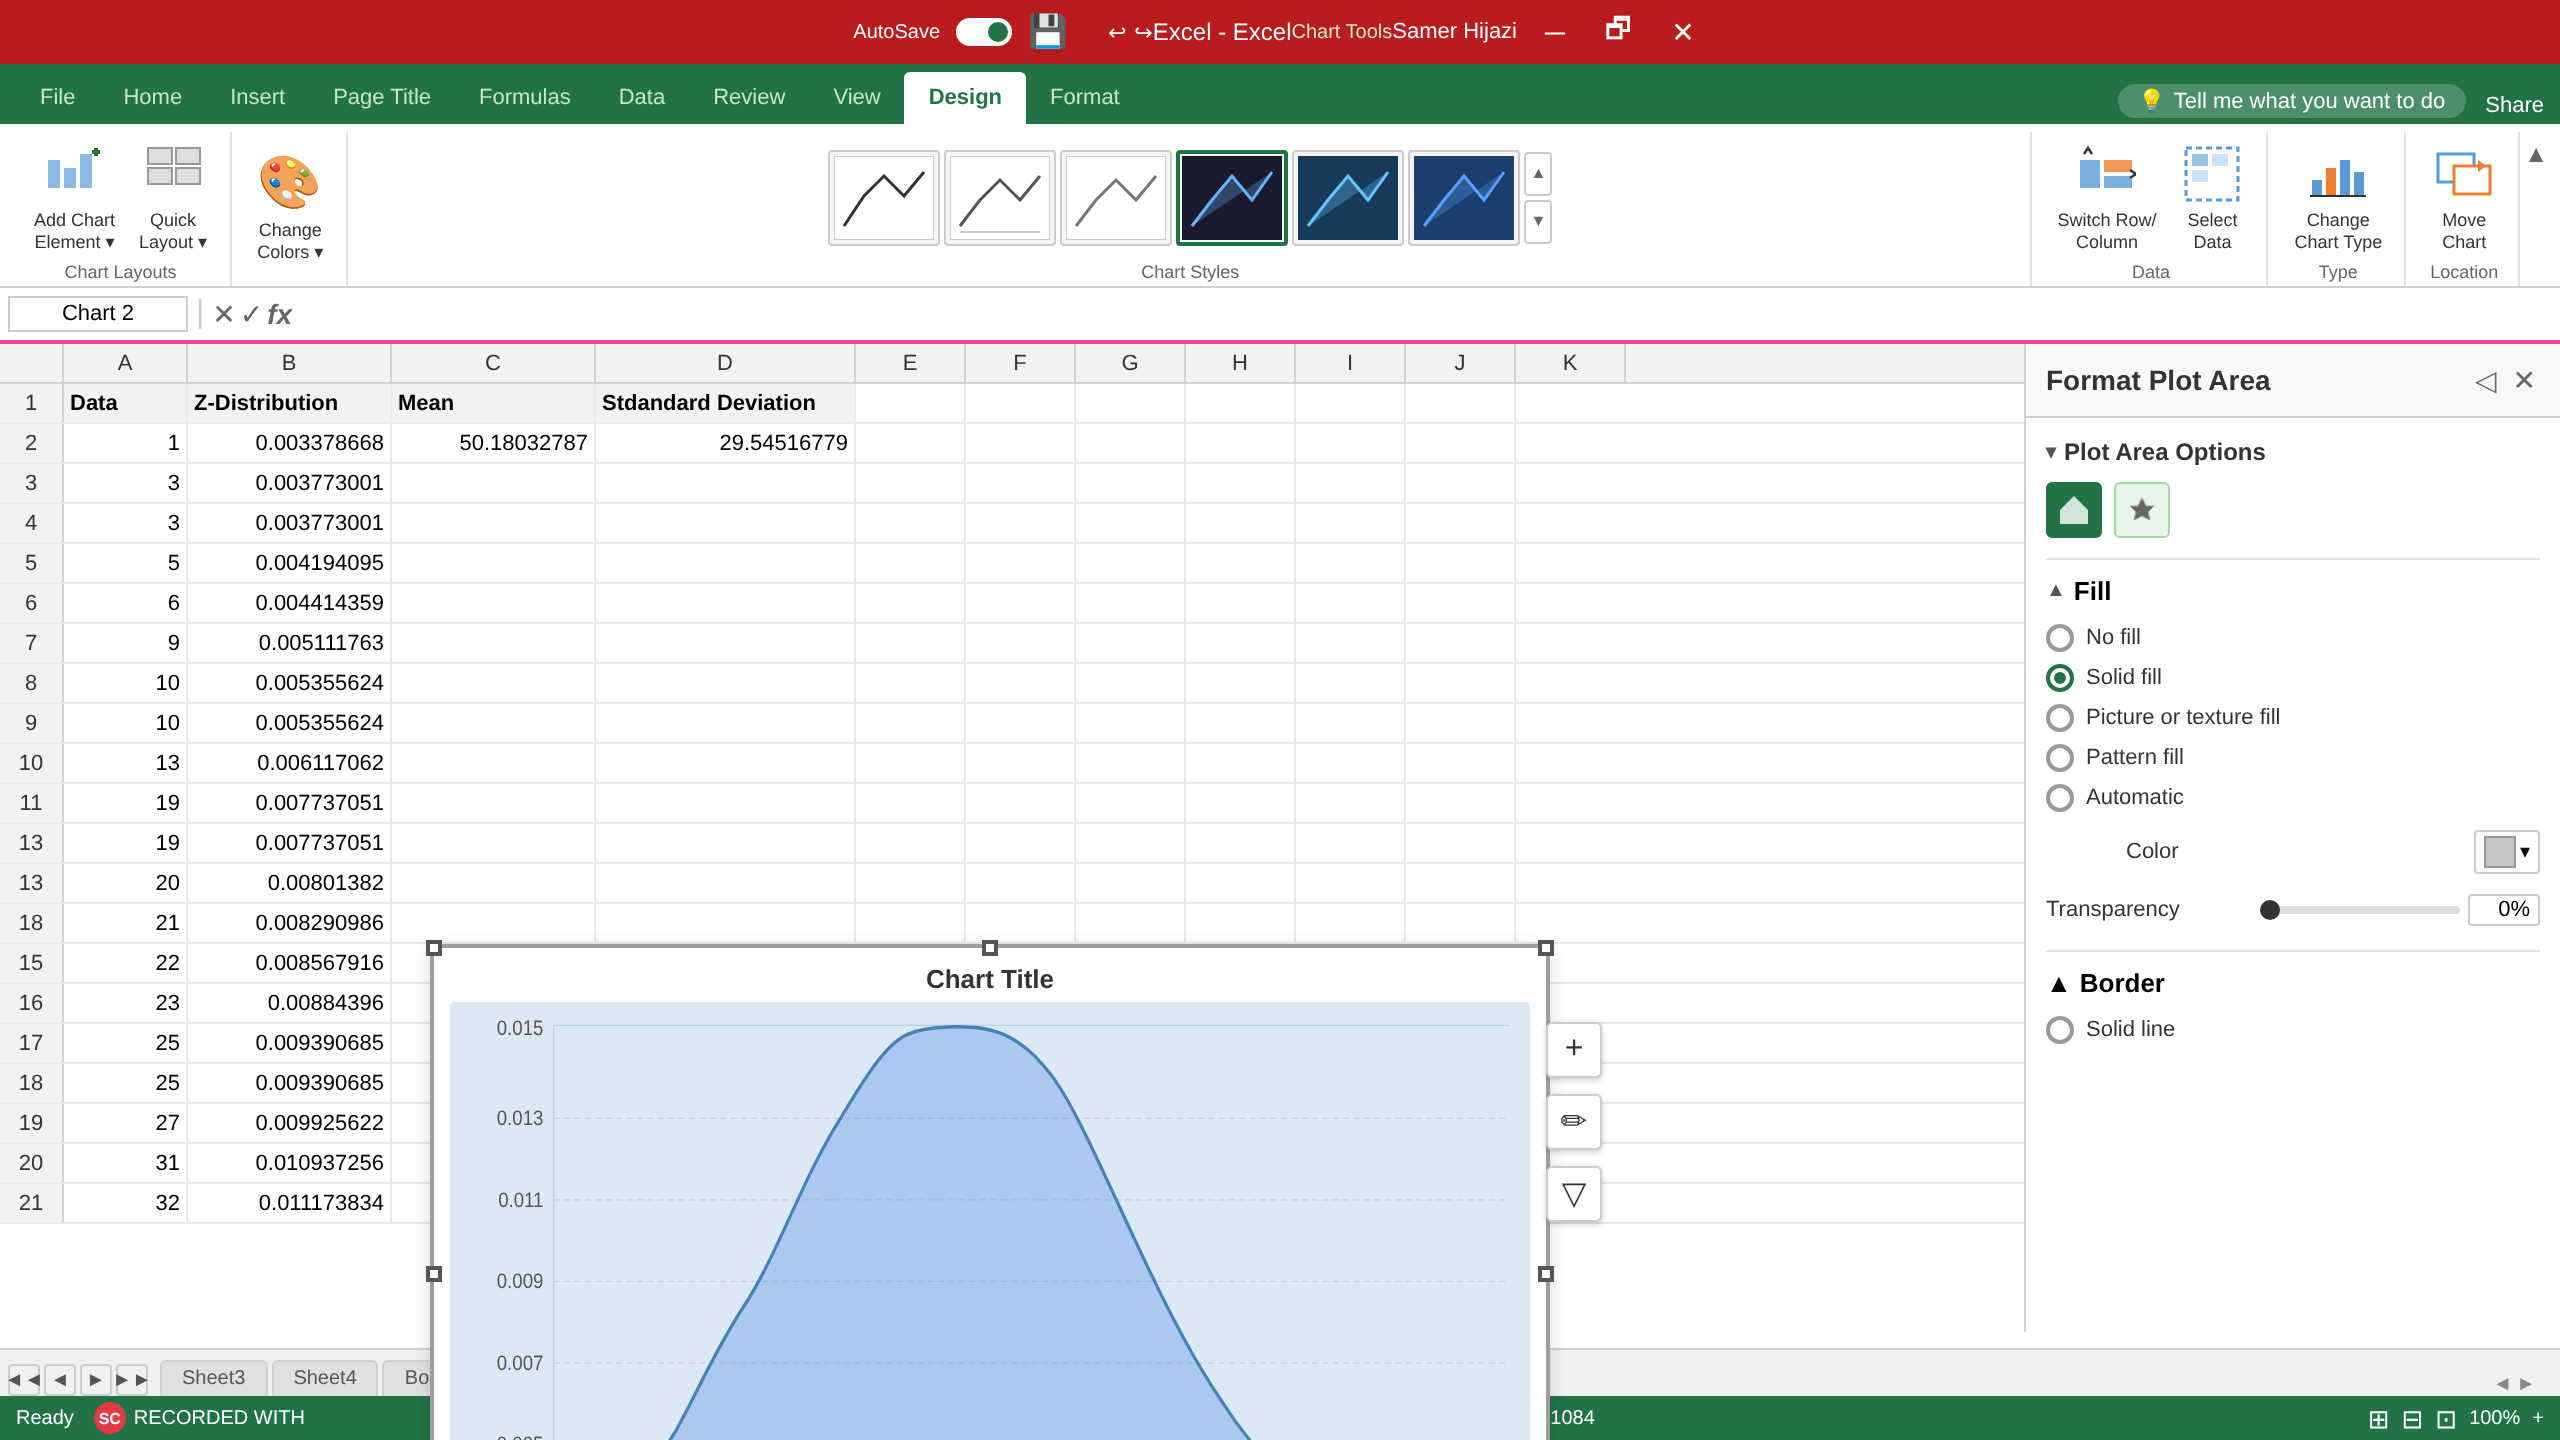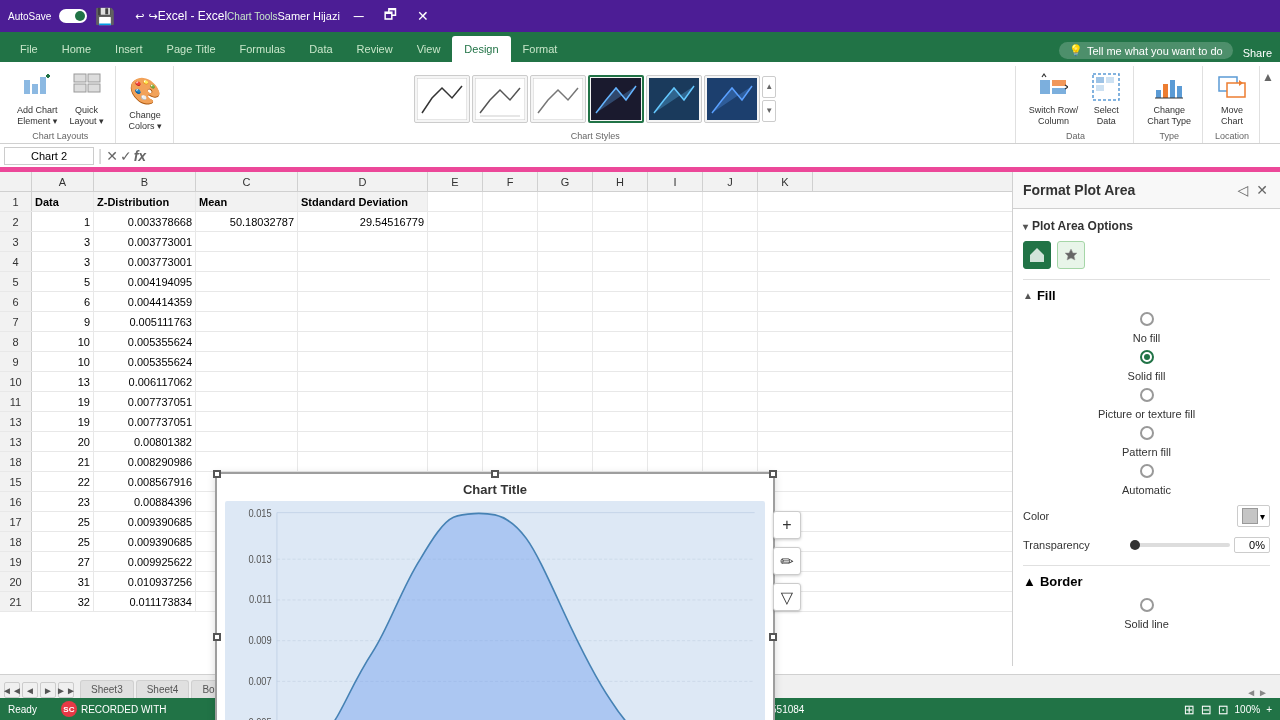--- a/index.html
+++ b/index.html
@@ -1,26 +1,26 @@
 <!DOCTYPE html>
 <html><head>
   <meta charset="utf-8">
   <style>
     * { box-sizing: border-box; margin: 0; padding: 0; font-family: 'Segoe UI', Arial, sans-serif; }
     body { width: 1280px; height: 720px; overflow: hidden; background: #fff; font-size: 11px; }
 
     
     #title-bar {
-      background: #4c1d95;
+      background: #b91c1c;
       color: #fff;
       height: 32px;
       display: flex;
       align-items: center;
       padding: 0 8px;
-      justify-content: flex-start;
+      justify-content: center;
     }
     #title-bar .title-center { display: flex; align-items: center; }
     #title-bar .app-title { font-size: 12px; font-weight: 500; }
     #title-bar .chart-tools-label { font-size: 10px; color: #c8e6c9; }
     #title-bar .title-btn { color: #fff; background: none; border: none; cursor: pointer; font-size: 14px; padding: 2px 6px; }
     #title-bar .toggle { background: #fff; border-radius: 8px; width: 28px; height: 14px; display: inline-block; position: relative; }
     #title-bar .toggle::after { content:''; position: absolute; right: 2px; top: 2px; width: 10px; height: 10px; background: #217346; border-radius: 50%; }
     #title-bar .undo-redo { display: flex; align-items: center; gap: 4px; margin-left: 12px; }
     #title-bar .user-name { font-size: 11px; }
 
@@ -38,21 +38,21 @@
       color: #c8e6c9;
       cursor: pointer;
       border-radius: 3px 3px 0 0;
       height: 26px;
       display: flex;
       align-items: center;
     }
     .ribbon-tab.active {
       background: #fff;
       color: #217346;
-      font-weight: 400;
+      font-weight: 700;
     }
     #tell-me {
       margin-left: auto;
       display: flex;
       align-items: center;
       gap: 4px;
       background: rgba(255,255,255,0.2);
       border-radius: 10px;
       padding: 2px 10px;
       color: #fff;
@@ -142,21 +142,21 @@
     .chart-thumb svg { width: 50px; height: 42px; }
     .chart-styles-scroll { display: flex; flex-direction: column; gap: 2px; }
     .chart-styles-scroll-btn { font-size: 8px; cursor: pointer; color: #666; background: none; border: 1px solid #ccc; width: 14px; height: 22px; border-radius: 2px; }
 
     
     #formula-bar {
       display: flex;
       align-items: center;
       height: 28px;
       background: #fff;
-      border-bottom: 5px solid #ec4899;
+      border-bottom: 2px solid #ec4899;
       padding: 0 4px;
       gap: 4px;
     }
     #name-box {
       width: 90px;
       border: 1px solid #ccc;
       padding: 2px 4px;
       font-size: 11px;
       text-align: center;
     }
@@ -341,40 +341,40 @@
     .section-divider { border: none; border-top: 1px solid #e0e0e0; margin: 4px 0; }
 
     .fill-section { padding: 4px 0; }
     .fill-section-title { display: flex; align-items: center; gap: 4px; font-size: 13px; font-weight: 600; margin-bottom: 6px; cursor: pointer; }
     .fill-section-title .collapse-arrow { font-size: 10px; color: #555; }
 
     .radio-option {
       display: flex; align-items: center; gap: 6px;
       padding: 3px 0;
       cursor: pointer;
-      flex-direction: column;
     }
     .radio-circle {
       width: 14px; height: 14px;
       border-radius: 50%;
       border: 2px solid #999;
       display: flex; align-items: center; justify-content: center;
     }
     .radio-circle.checked { border-color: #217346; }
     .radio-circle.checked::after {
       content: '';
       width: 6px; height: 6px;
       background: #217346;
       border-radius: 50%;
     }
     .radio-label { font-size: 11px; color: #333; }
 
     .color-row {
       display: flex; align-items: center; justify-content: space-between;
       padding: 6px 0;
+      margin-left: 40px;
     }
     .color-label { font-size: 11px; color: #333; }
     .color-swatch-btn {
       display: flex; align-items: center; gap: 2px;
       border: 1px solid #ccc;
       padding: 2px 4px;
       border-radius: 2px;
       cursor: pointer;
       background: #fff;
     }
@@ -401,21 +401,21 @@
       color: #fff;
       display: flex;
       align-items: center;
       padding: 0 8px;
       font-size: 10px;
       justify-content: space-between;
       position: absolute;
       bottom: 0;
       width: 1280px;
     }
-    #status-bar .left { display: flex; align-items: center; gap: 24px; }
+    #status-bar .left { display: flex; align-items: center; gap: 10px; }
     #status-bar .right { display: flex; align-items: center; gap: 6px; }
     #status-bar .status-info { display: flex; gap: 12px; }
 
     
     #sheet-tabs {
       height: 24px;
       background: #f0f0f0;
       display: flex;
       align-items: flex-end;
       padding: 0 4px;

